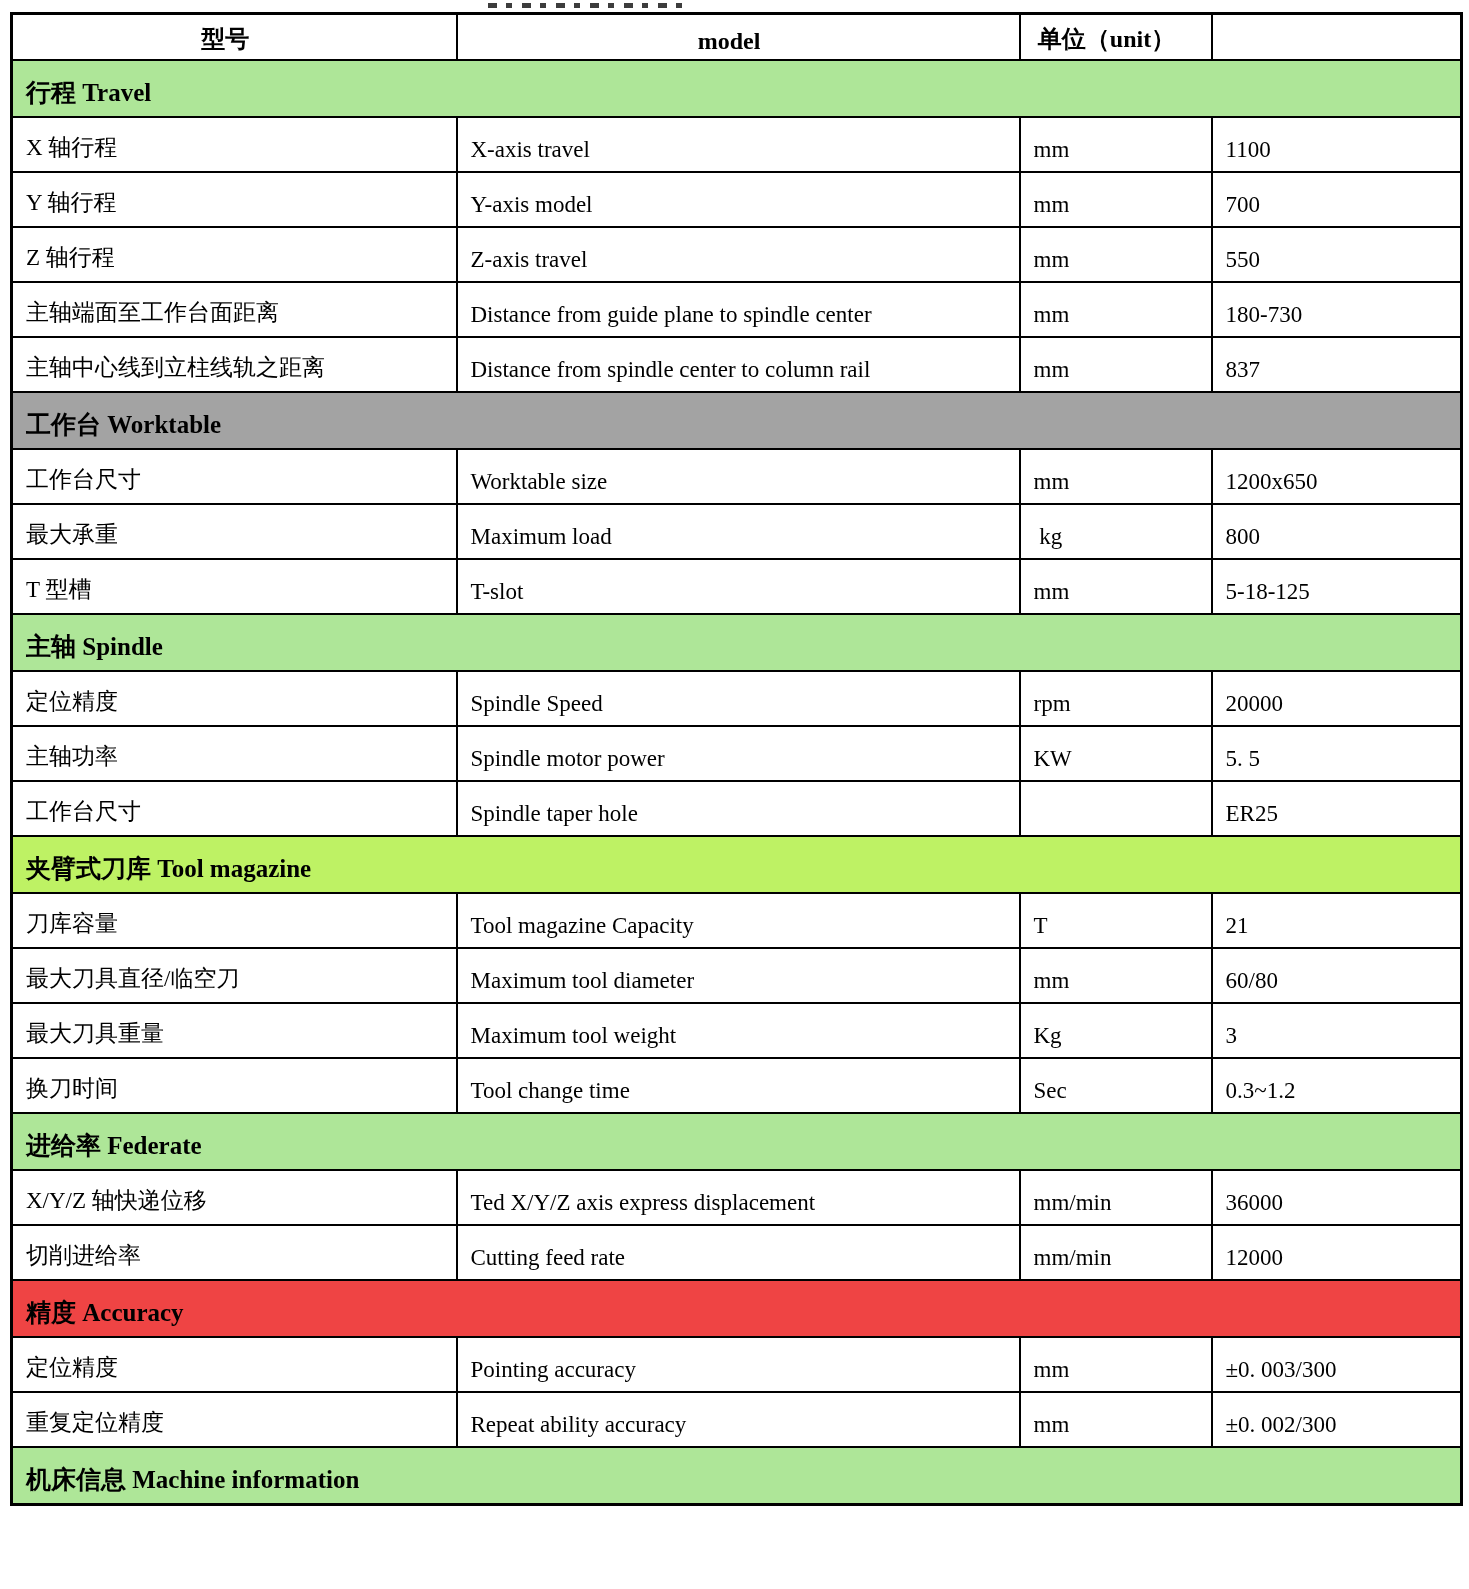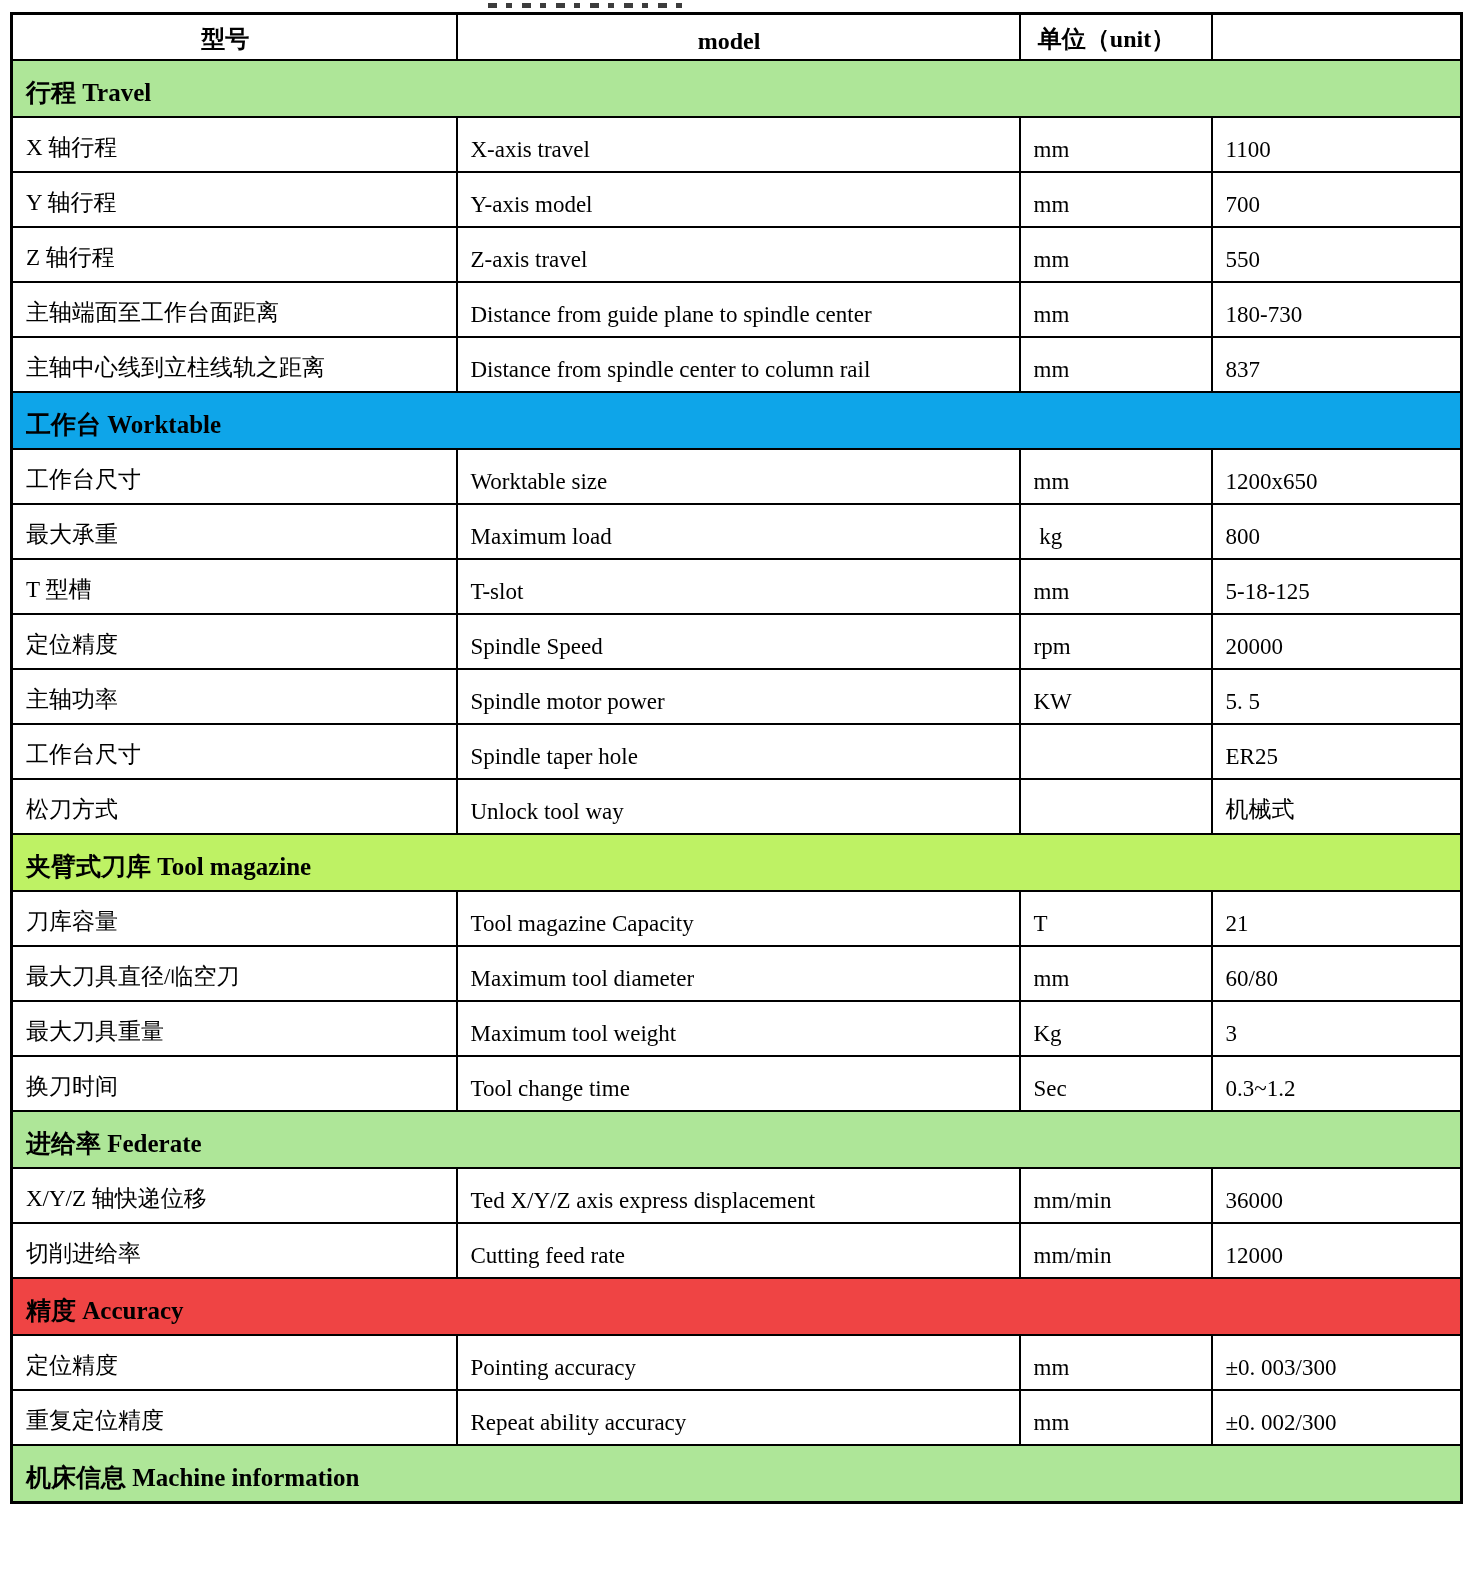--- a/index.html
+++ b/index.html
@@ -115,65 +115,62 @@
           <td class="data-cell">mm</td>
           <td class="data-cell">180-730</td>
         </tr>
         <tr>
           <td class="data-cell">主轴中心线到立柱线轨之距离</td>
           <td class="data-cell">Distance from spindle center to column rail</td>
           <td class="data-cell">mm</td>
           <td class="data-cell">837</td>
         </tr>
         <tr>
-          <td colspan="4" class="section-cell" style="background: #0ea5e9;">工作台 Worktable</td>
+          <td colspan="4" class="section-cell" style="background: #a3a3a3;">工作台 Worktable</td>
         </tr>
         <tr>
           <td class="data-cell">工作台尺寸</td>
           <td class="data-cell">Worktable size</td>
           <td class="data-cell">mm</td>
           <td class="data-cell">1200x650</td>
         </tr>
         <tr>
           <td class="data-cell">最大承重</td>
           <td class="data-cell">Maximum load</td>
           <td class="data-cell"> kg</td>
           <td class="data-cell">800</td>
         </tr>
         <tr>
           <td class="data-cell">T 型槽</td>
           <td class="data-cell">T-slot</td>
           <td class="data-cell">mm</td>
           <td class="data-cell">5-18-125</td>
         </tr>
         <tr>
+          <td colspan="4" class="section-cell" style="background: rgb(174, 230, 152);">主轴 Spindle</td>
+        </tr>
+        <tr>
           <td class="data-cell">定位精度</td>
           <td class="data-cell">Spindle Speed</td>
           <td class="data-cell">rpm</td>
           <td class="data-cell">20000</td>
         </tr>
         <tr>
           <td class="data-cell">主轴功率</td>
           <td class="data-cell">Spindle motor power</td>
           <td class="data-cell">KW</td>
           <td class="data-cell">5. 5</td>
         </tr>
         <tr>
           <td class="data-cell">工作台尺寸</td>
           <td class="data-cell">Spindle taper hole</td>
           <td class="data-cell"></td>
           <td class="data-cell">ER25</td>
         </tr>
         <tr>
-          <td class="data-cell">松刀方式</td>
-          <td class="data-cell">Unlock tool way</td>
-          <td class="data-cell"></td>
-          <td class="data-cell">机械式</td>
-        </tr>
-        <tr>
           <td colspan="4" class="section-cell" style="background: #bef264;">夹臂式刀库 Tool magazine</td>
         </tr>
         <tr>
           <td class="data-cell">刀库容量</td>
           <td class="data-cell">Tool magazine Capacity</td>
           <td class="data-cell">T</td>
           <td class="data-cell">21</td>
         </tr>
         <tr>
           <td class="data-cell">最大刀具直径/临空刀</td>

